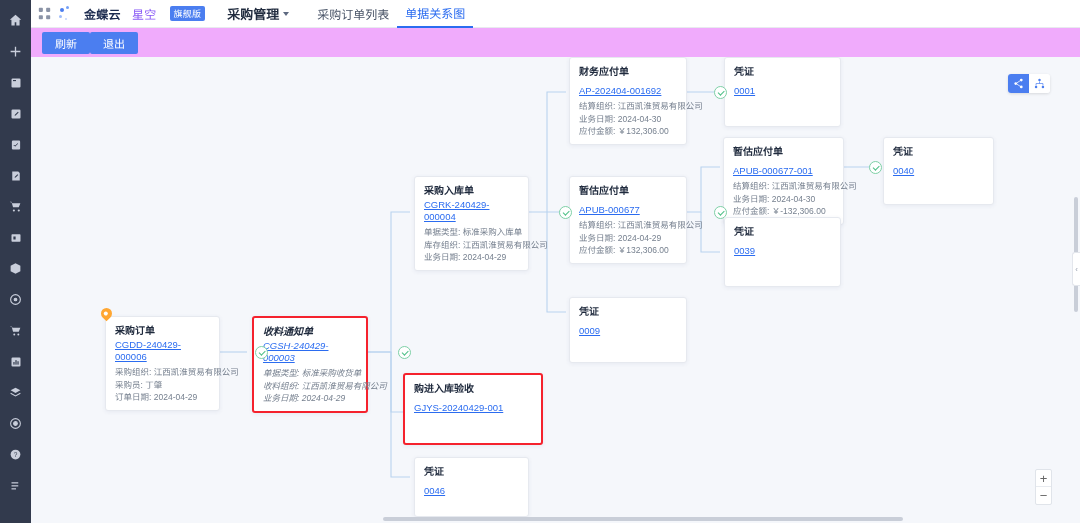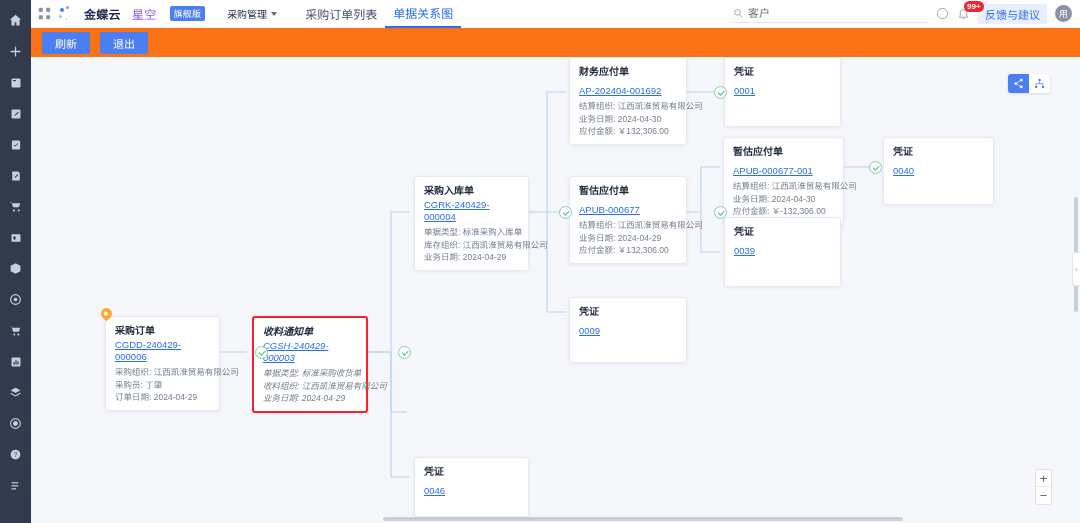--- a/index.html
+++ b/index.html
@@ -56,22 +56,22 @@
     font-size: 12px; font-weight: bold; color: #1b2a4e; letter-spacing: .3px;
   }
   .brand-sub { font-size: 12px; color: #8b5cf6; letter-spacing:.3px; }
   .brand-badge {
     background: #4b7ef0; color: #fff;
     font-size: 9px; border-radius: 2px;
     padding: 1px 4px; margin-left: 2px;
     letter-spacing: .2px;
   }
   .menu-main {
-    margin-left: 22px; font-size: 10px; color: #1f2a3d;
-    display: flex; align-items: center; gap: 4px; cursor: pointer; font-weight: 400;
+    margin-left: 22px; font-size: 13px; color: #1f2a3d;
+    display: flex; align-items: center; gap: 4px; cursor: pointer; font-weight: 700;
   }
   .caret { width: 0; height: 0; border-left: 3.5px solid transparent; border-right: 3.5px solid transparent; border-top: 4px solid #5d6980; }
   .tabs { display: flex; align-items: center; height: 28px; margin-left: 20px; }
   .tab {
     font-size: 12px; color: #4a5568; padding: 12px 8px;
     height: 28px; display: flex; align-items: center; cursor: pointer;
   }
   .tab.active { color: #2b6cf0; border-bottom: 2px solid #2b6cf0; font-weight: 500; }
   .hdr-right { margin-left: auto; display: flex; align-items: center; gap: 8px; padding-right: 8px; }
   .search-box {
@@ -98,22 +98,22 @@
   .avatar {
     width: 17px; height: 17px; border-radius: 50%;
     background: #8a93a6; color: #fff; font-size: 9px;
     display: flex; align-items: center; justify-content: center; cursor: pointer;
   }
 
   
   .toolbar {
     position: absolute; left: 31px; top: 28px;
     width: 1049px; height: 29px;
-    background: #f97316; display: flex; align-items: center;
-    padding-left: 11px; gap: 10px; z-index: 15;
+    background: #f0abfc; display: flex; align-items: center;
+    padding-left: 11px; gap: 0; z-index: 15;
   }
   .btn-primary {
     background: #4b7ef0; color: #fff; font-size: 11px;
     border: none; border-radius: 2px; padding: 3px 13px; cursor: pointer;
     font-family: "Liberation Sans", sans-serif;
   }
 
   
   .canvas {
     position: absolute; left: 31px; top: 57px;
@@ -340,44 +340,20 @@
       <span class="brand-badge">旗舰版</span>
     </div>
     <div class="menu-main">
       <span>采购管理</span>
       <span class="caret"></span>
     </div>
     <div class="tabs">
       <div class="tab">采购订单列表</div>
       <div class="tab active">单据关系图</div>
     </div>
-    <div class="hdr-right">
-      <div class="search-box">
-        <svg width="10" height="10" viewBox="0 0 16 16" fill="none" stroke="currentColor" stroke-width="1.6">
-            <circle cx="7" cy="7" r="4.5"></circle>
-            <path d="M10.5 10.5L14.5 14.5"></path>
-          </svg>
-        <input placeholder="客户" style="">
-      </div>
-      <div class="hdr-ico">
-        <svg width="13" height="13" viewBox="0 0 16 16" fill="none" stroke="currentColor" stroke-width="1.2">
-            <circle cx="8" cy="8" r="6.3"></circle>
-            <path d="M5 8h.01M8 8h.01M11 8h.01" stroke-width="1.6"></path>
-          </svg>
-      </div>
-      <div class="hdr-ico">
-        <svg width="13" height="13" viewBox="0 0 16 16" fill="none" stroke="currentColor" stroke-width="1.2">
-            <path d="M4 11V7a4 4 0 018 0v4l1 1.5H3z"></path>
-            <path d="M6.6 13.6a1.6 1.6 0 002.8 0"></path>
-          </svg>
-        <span class="badge-99">99+</span>
-      </div>
-      <div class="feedback-btn">反馈与建议</div>
-      <div class="avatar">用</div>
-    </div>
   </div>
 
   <div class="toolbar">
     <button class="btn-primary">刷新</button>
     <button class="btn-primary">退出</button>
   </div>
 
   <div class="canvas">
     <div class="canvas-inner">
 
@@ -493,20 +469,24 @@
           <b>结算组织:</b> <span>江西凯淮贸易有限公司</span>
         </div>
         <div class="node-row">
           <b>业务日期:</b> <span>2024-04-30</span>
         </div>
         <div class="node-row">
           <b>应付金额:</b> <span>￥-132,306.00</span>
         </div>
       </div>
 
+      <div class="node sel" style="left:372px; top:316px; width:140px; height:72px;">
+        <div class="node-title">购进入库验收</div>
+        <div class="node-code">GJYS-20240429-001</div>
+      </div>
 
       <div class="node" style="left:693px; top:0px; width:117px; height:70px;">
         <div class="node-title">凭证</div>
         <div class="node-code">0001</div>
       </div>
 
       <div class="node" style="left:852px; top:80px; width:111px; height:68px;">
         <div class="node-title">凭证</div>
         <div class="node-code">0040</div>
       </div>

